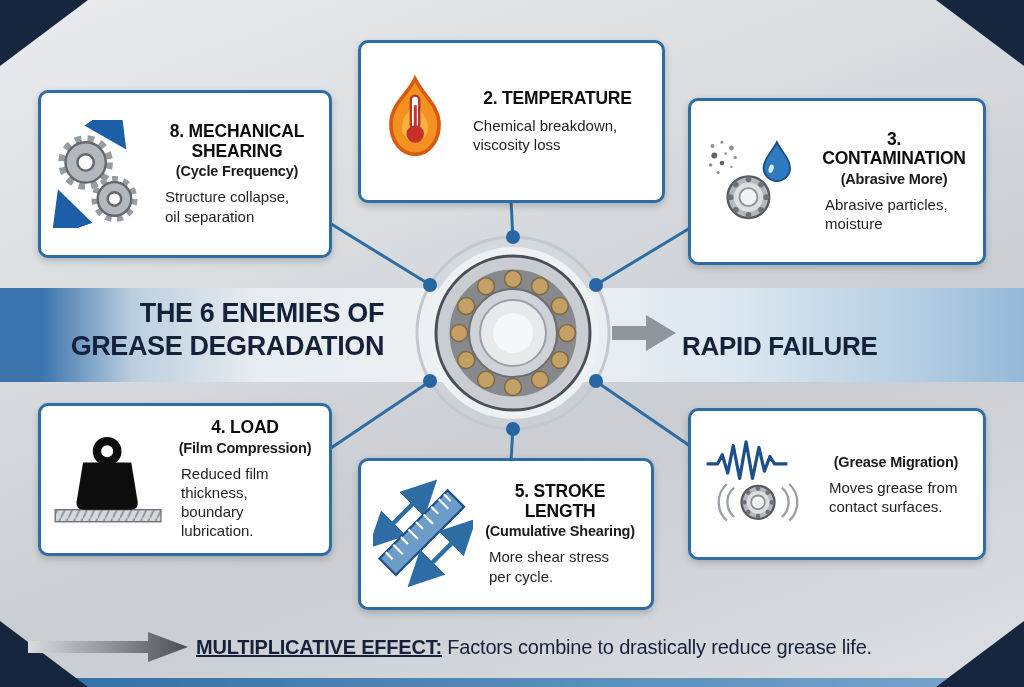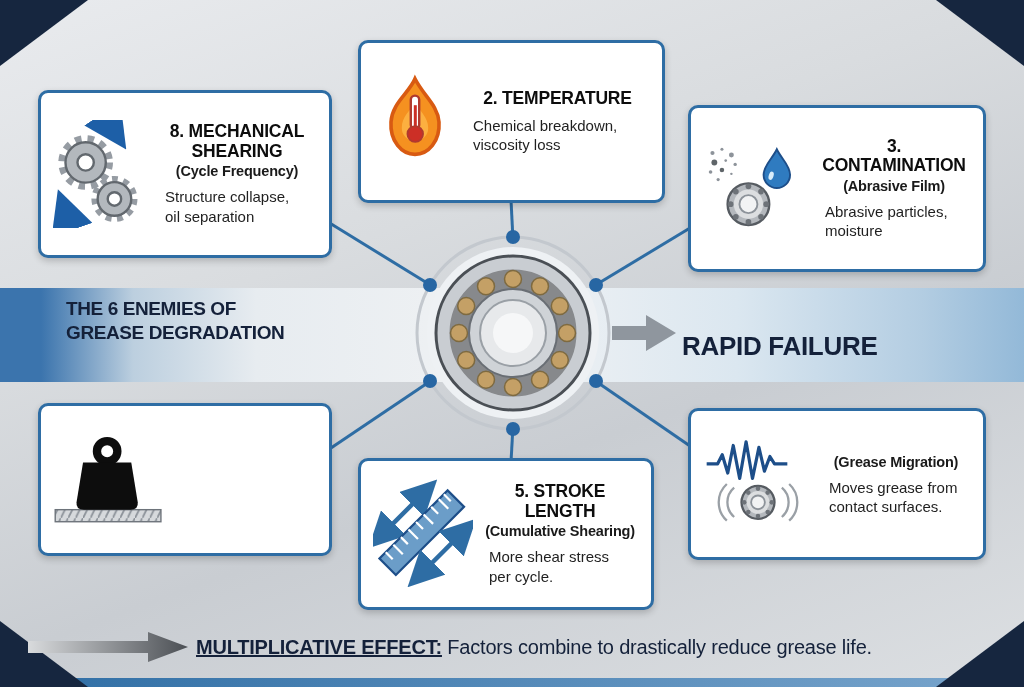--- a/index.html
+++ b/index.html
@@ -13,32 +13,32 @@
     background:linear-gradient(90deg,#3b74ad 0%,#3b74ad 4%,#bccfdf 13%,#e7ecf0 25%,#f0f2f4 50%,#dbe7f0 72%,#b3cde2 90%,#93b9d8 100%);
   }
   svg.decor{position:absolute;left:0;top:0;width:1024px;height:687px;z-index:1;}
   .fbox{
     position:absolute;z-index:2;background:#ffffff;border:3px solid #2e6da4;border-radius:10px;
     box-shadow:0 3px 7px rgba(0,0,0,.20);display:flex;align-items:center;gap:8px;
     padding:10px 12px;box-sizing:border-box;
   }
   #box1{left:38px;top:90px;width:294px;height:168px;}
   #box2{left:358px;top:40px;width:307px;height:163px;}
-  #box3{left:688px;top:105px;width:298px;height:167px;}
+  #box3{left:688px;top:98px;width:298px;height:167px;}
   #box4{left:38px;top:403px;width:294px;height:153px;}
   #box5{left:358px;top:458px;width:296px;height:152px;}
   #box6{left:688px;top:408px;width:298px;height:152px;}
   .icon{flex:0 0 auto;display:block;}
   .ftext{flex:1;display:flex;flex-direction:column;justify-content:center;min-width:0;}
   .ftitle{font-weight:700;font-size:17.5px;letter-spacing:-0.2px;line-height:1.12;color:#0d0d0d;text-align:center;}
   .fsub{font-weight:700;font-size:14.5px;letter-spacing:-0.2px;color:#1a1a1a;text-align:center;margin-top:2px;}
   .fdesc{font-size:15px;color:#1f1f1f;margin-top:8px;line-height:1.28;text-align:left;padding-left:8px;white-space:pre-line;}
   .main-title{
-    position:absolute;left:66px;top:297px;width:318px;z-index:2;text-align:left;
-    font-weight:700;font-size:19px;letter-spacing:-0.4px;line-height:1.24;color:#14213a;
+    position:absolute;left:66px;top:297px;width:318px;z-index:2;text-align:right;
+    font-weight:700;font-size:27px;letter-spacing:-0.4px;line-height:1.24;color:#14213a;
   }
   .rapid{
     position:absolute;left:682px;top:331px;width:300px;z-index:2;text-align:left;
     font-weight:700;font-size:26px;letter-spacing:-0.3px;color:#14213a;
   }
   .footer-text{
     position:absolute;left:196px;top:636px;z-index:2;font-size:20px;color:#14213a;letter-spacing:-0.2px;
   }
   .footer-text .fb{font-weight:700;text-decoration:underline;}
 </style>
@@ -194,39 +194,45 @@
             <circle cx="29.2" cy="64" r="3"></circle>
             <circle cx="34.7" cy="50.7" r="3"></circle>
           <circle cx="48" cy="45.2" r="3"></circle>
             <circle cx="61.3" cy="50.7" r="3"></circle>
         </g>
         <circle cx="48" cy="64" r="9.5" fill="#f2f3f4" stroke="#8d939a" stroke-width="2"></circle>
       </g>
     </svg>
     <div class="ftext">
       <div class="ftitle">3. CONTAMINATION</div>
-      <div class="fsub">(Abrasive Film)</div>
+      <div class="fsub">(Abrasive More)</div>
       <div class="fdesc">Abrasive particles,
 moisture</div>
 
     </div>
   </div>
 
   <div class="fbox" id="box4">
     <svg class="icon" width="112" height="102" viewBox="0 0 120 110">
       <defs>
         <pattern id="hatchp" width="8" height="16" patternUnits="userSpaceOnUse">
           <rect width="8" height="16" fill="#d6d9dc"></rect>
           <line x1="8" y1="0" x2="0" y2="16" stroke="#8d939a" stroke-width="2"></line>
         </pattern>
       </defs>
       <rect x="2" y="87" width="114" height="13" fill="url(#hatchp)" stroke="#6d737a" stroke-width="1.5"></rect>
       <circle cx="58" cy="24" r="11" fill="none" stroke="#0d0d0d" stroke-width="9"></circle>
       <path d="M32 36 L84 36 L91 79 Q92 87 83 87 L33 87 Q24 87 25 79 Z" fill="#0d0d0d"></path>
     </svg>
+    <div class="ftext">
+      <div class="ftitle">4. LOAD</div>
+      <div class="fsub">(Film Compression)</div>
+      <div class="fdesc">Reduced film thickness,
+boundary lubrication.</div>
+    </div>
   </div>
 
   <div class="fbox" id="box5">
     <svg class="icon" width="100" height="116" viewBox="0 0 112 120">
       <defs>
         <marker id="rahE" markerWidth="8" markerHeight="8" refX="5.5" refY="4" orient="auto">
           <path d="M0 0 L8 4 L0 8 Z" fill="#2e6da4"></path>
         </marker>
         <marker id="rahS" markerWidth="8" markerHeight="8" refX="5.5" refY="4" orient="auto-start-reverse">
           <path d="M0 0 L8 4 L0 8 Z" fill="#2e6da4"></path>

